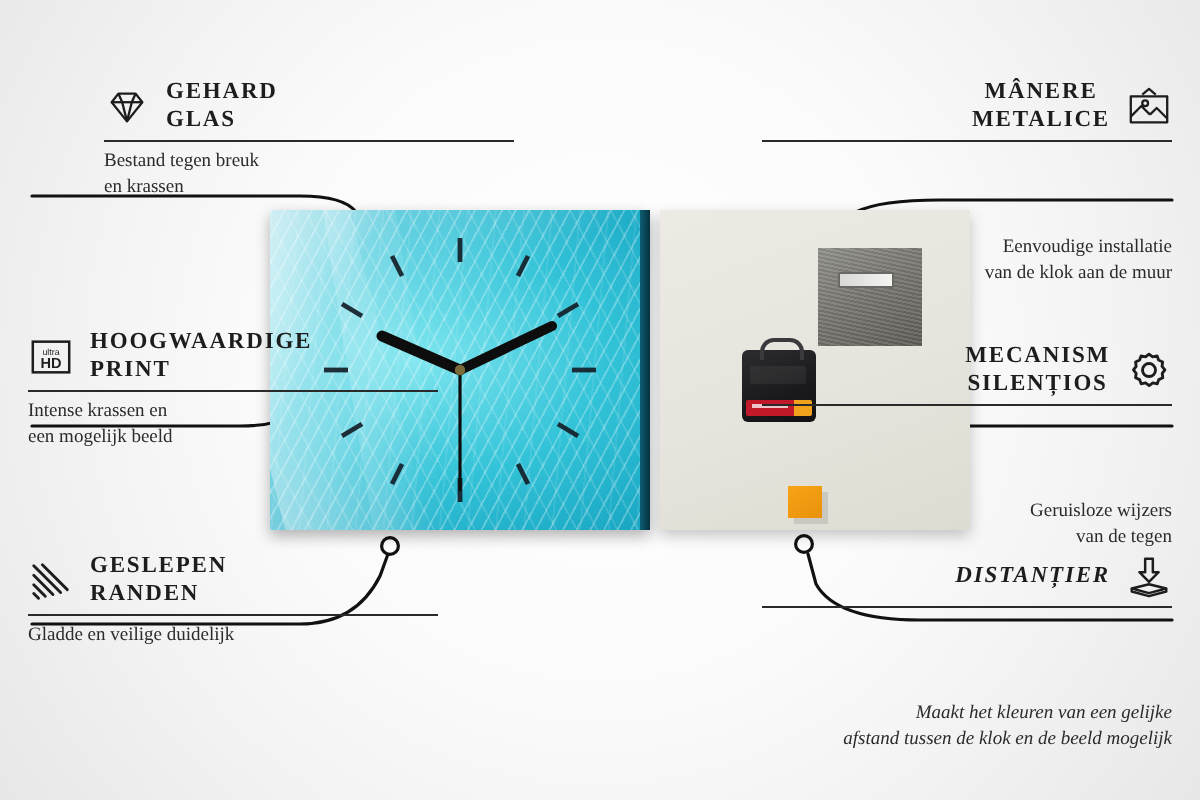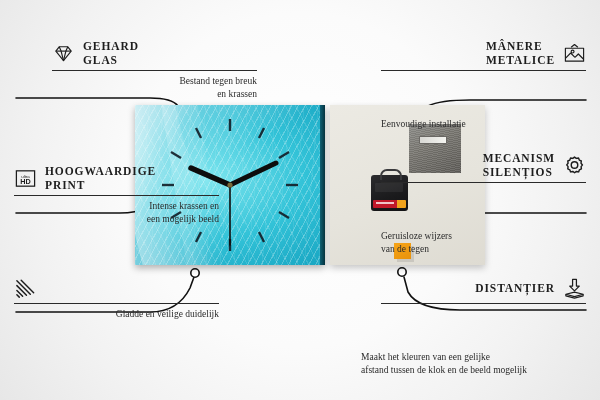--- a/index.html
+++ b/index.html
@@ -101,37 +101,37 @@
   
   .feature{position:absolute;width:205px;}
   .feature .head{display:flex;align-items:center;gap:8px;}
   .feature.left .head{justify-content:flex-start;}
   .feature.right .head{justify-content:flex-end;flex-direction:row;}
   .feature .ttl{
     font-size:11.5px;letter-spacing:.9px;color:#1d1d1d;
     line-height:1.18;text-transform:uppercase;font-weight:700;
   }
   .feature.left .ttl{text-align:left;}
-  .feature.right .ttl{text-align:left;}
+  .feature.right .ttl{text-align:center;}
   .feature .rule{height:1px;background:#2a2a2a;margin:3px 0 4px 0;width:100%;}
   .feature .desc{
     font-size:9.5px;color:#2b2b2b;line-height:1.32;
   }
-  .feature.left .desc{text-align:right;}
-  .feature.right .desc{margin-top:47px;}
+  .feature.left .desc{text-align:left;}
+  .feature.right .desc{text-align:right;margin-top:47px;}
   .ico{width:23px;height:23px;flex:0 0 23px;display:block;}
 
   
   #f-glass{left:28px;top:40px;margin-left:24px;}
   #f-print{left:14px;top:165px;}
   #f-edges{left:14px;top:277px;}
   #f-handles{left:381px;top:40px;}
-  #f-mech{left:381px;top:152px;}
+  #f-mech{left:381px;top:172px;}
   #f-spacer{left:381px;top:277px;}
-  #f-spacer{width:205px;}
+  #f-spacer{width:205px;font-style:italic;}
   #f-spacer .desc{width:225px;margin-left:-20px;}
 </style>
 </head>
 <body>
 
 <div id="stage">
 
   <svg id="leaders" viewBox="0 0 600 400">
     <g fill="none" stroke="#111111" stroke-width="1.6" stroke-linecap="round">
       <path d="M16,98 L150,98 Q172,98 178,106"></path>
@@ -235,20 +235,24 @@
 
   <div class="feature left" id="f-edges">
     <div class="head">
       <svg class="ico" viewBox="0 0 24 24" stroke="#1d1d1d" stroke-width="1.5" stroke-linecap="round">
         <line x1="3" y1="4" x2="17" y2="18"></line>
         <line x1="3" y1="9" x2="13" y2="19"></line>
         <line x1="3" y1="14" x2="9" y2="20"></line>
         <line x1="3" y1="18.5" x2="5.5" y2="21"></line>
         <line x1="7.5" y1="3.5" x2="20.5" y2="16.5"></line>
       </svg>
+      <div class="ttl">
+        <div>GESLEPEN</div>
+        <div>RANDEN</div>
+      </div>
     </div>
     <div class="rule"></div>
     <div class="desc">
       <div>Gladde en veilige duidelijk</div>
     </div>
   </div>
 
   <div class="feature right" id="f-handles">
     <div class="head">
       <div class="ttl">
@@ -259,20 +263,21 @@
         <path d="M8.5 5.5 L12 2.6 L15.5 5.5"></path>
         <rect x="2.5" y="6.5" width="19" height="13.5"></rect>
         <path d="M2.5 17 L8 11.5 L12.5 16"></path>
         <path d="M12.5 16 L16 12.5 L21.5 18"></path>
         <circle cx="10" cy="10" r="1.5"></circle>
       </svg>
     </div>
     <div class="rule"></div>
     <div class="desc">
       <div>Eenvoudige installatie</div>
+      <div>van de klok aan de muur</div>
     </div>
   </div>
 
   <div class="feature right" id="f-mech">
     <div class="head">
       <div class="ttl">
         <div>MECANISM</div>
         <div>SILENȚIOS</div>
       </div>
       <svg class="ico" viewBox="0 0 24 24" fill="none" stroke="#1d1d1d" stroke-width="1.5" stroke-linejoin="round">

